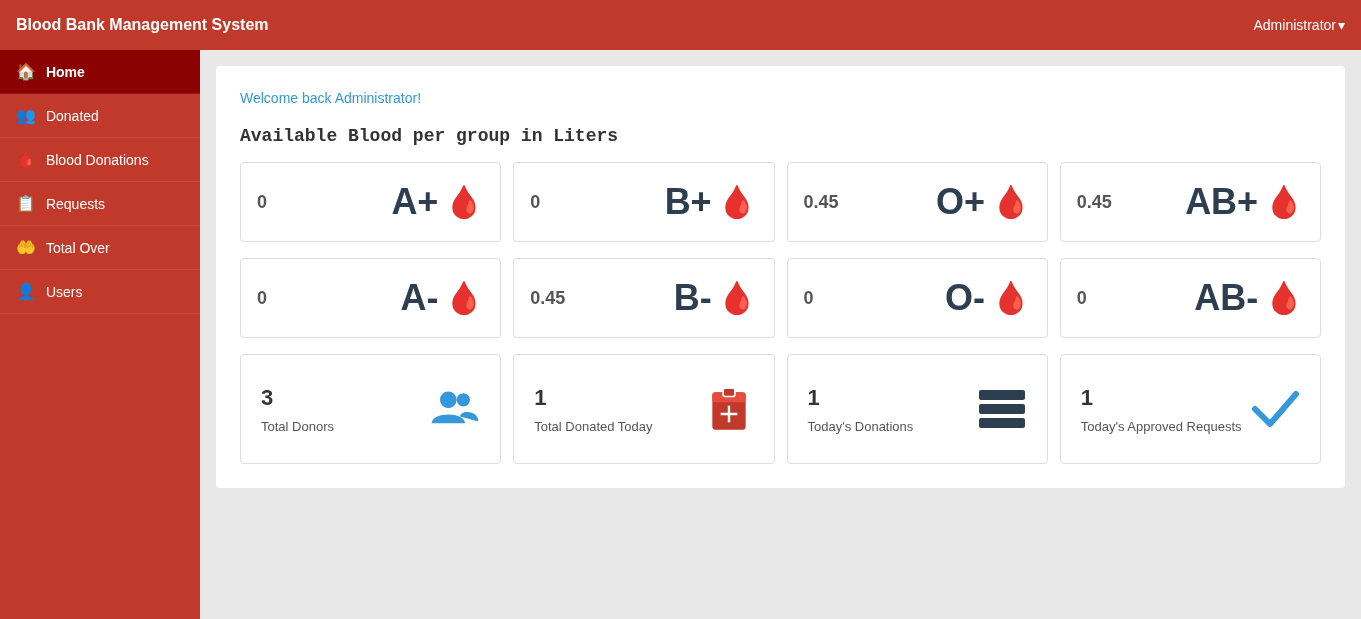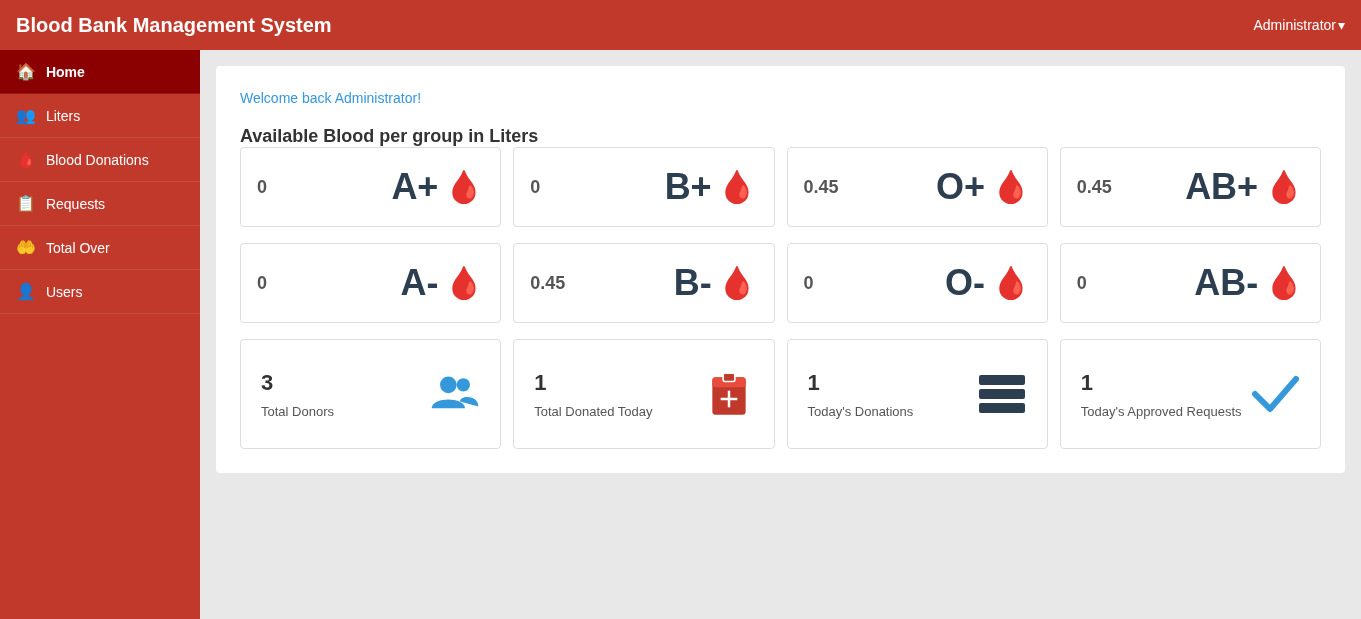--- a/index.html
+++ b/index.html
@@ -11,21 +11,21 @@
       color: white;
       display: flex;
       align-items: center;
       justify-content: space-between;
       padding: 0 16px;
       height: 50px;
       flex-shrink: 0;
     }
     .navbar-brand {
       font-weight: bold;
-      font-size: 20px;
+      font-size: 16px;
     }
     .navbar-user {
       font-size: 14px;
       cursor: pointer;
       display: flex;
       align-items: center;
       gap: 2px;
     }
 
     
@@ -76,20 +76,22 @@
       color: #333;
       margin-bottom: 20px;
     }
     .welcome-text span {
       color: #3498db;
     }
     .section-title {
       font-size: 18px;
       font-weight: bold;
       color: #333;
+      margin-bottom: 16px;
+      font-family: Liberation Mono, monospace;
     }
 
     
     .blood-grid {
       display: grid;
       grid-template-columns: repeat(4, 1fr);
       gap: 12px;
       margin-bottom: 16px;
     }
     .blood-card {
@@ -172,21 +174,21 @@
 
 <div class="layout">
 
   <div class="sidebar">
     <div class="sidebar-item active">
       <span class="sidebar-icon">🏠</span>
       <span>Home</span>
     </div>
     <div class="sidebar-item">
       <span class="sidebar-icon">👥</span>
-      <span>Liters</span>
+      <span>Donated</span>
     </div>
     <div class="sidebar-item">
       <span class="sidebar-icon">🩸</span>
       <span>Blood Donations</span>
     </div>
     <div class="sidebar-item">
       <span class="sidebar-icon">📋</span>
       <span>Requests</span>
     </div>
     <div class="sidebar-item">

